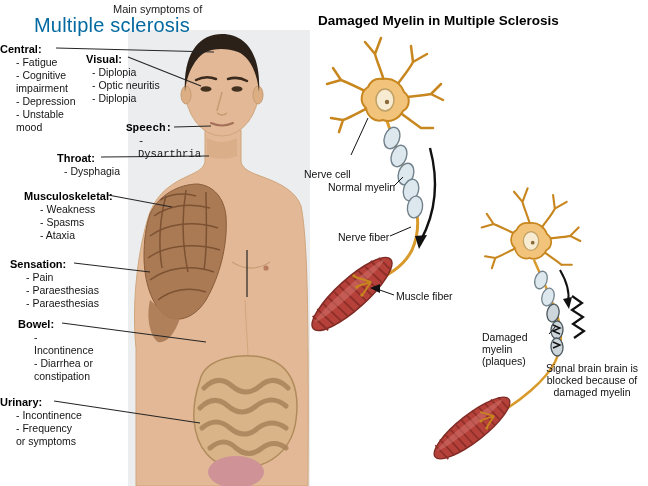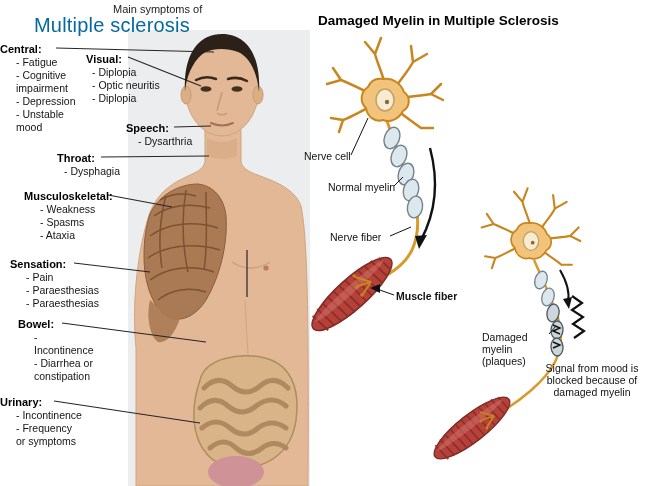--- a/index.html
+++ b/index.html
@@ -14,33 +14,33 @@
   .title-large{left:34px;top:14px;font-size:20px;color:#0369a1;letter-spacing:.2px;}
   
   .sym-group{position:absolute;font-size:10.5px;line-height:13px;color:#141414;}
   .g-name{font-weight:bold;font-size:11px;line-height:14px;color:#000;}
   .g-item{padding-left:16px;}
   .g-visual .g-item{padding-left:6px;}
   .g-speech .g-item{padding-left:12px;}
   .g-throat .g-item{padding-left:7px;}
   .g-central{left:0;top:42px;width:88px;}
   .g-visual{left:86px;top:52px;width:100px;}
-  .g-speech{left:126px;top:121px;width:84px;}
+  .g-speech{left:126px;top:121px;width:84px;font-family:Liberation Mono, monospace;}
   .g-throat{left:57px;top:151px;width:84px;}
   .g-musculo{left:24px;top:189px;width:110px;}
   .g-sensation{left:10px;top:257px;width:100px;}
   .g-bowel{left:18px;top:317px;width:80px;}
   .g-urinary{left:0;top:395px;width:84px;}
   
   .r-title{left:318px;top:13px;width:326px;text-align:left;font-weight:bold;font-size:13.5px;color:#000;}
   .lbl{position:absolute;font-size:10.5px;color:#111;line-height:12px;}
-  .lbl-nerve-cell{left:304px;top:150px;}
+  .lbl-nerve-cell{left:304px;top:168px;}
   .lbl-normal-myelin{left:328px;top:181px;}
-  .lbl-nerve-fiber{left:330px;top:231px;}
-  .lbl-muscle-fiber{left:396px;top:290px;font-weight:bold;}
+  .lbl-nerve-fiber{left:338px;top:231px;}
+  .lbl-muscle-fiber{left:396px;top:290px;}
   .lbl-damaged-myelin{left:482px;top:331px;width:74px;text-align:left;}
   .lbl-blocked{left:540px;top:362px;width:104px;text-align:center;}
 </style>
 </head>
 <body>
 
 <div id="stage">
 
   <svg id="artwork" width="648" height="486" viewBox="0 0 648 486" aria-hidden="true">
     <defs>
@@ -257,15 +257,15 @@
 
   <div class="abs r-title">Damaged Myelin in Multiple Sclerosis</div>
   <div class="lbl lbl-nerve-cell">Nerve cell</div>
   <div class="lbl lbl-normal-myelin">Normal myelin</div>
   <div class="lbl lbl-nerve-fiber">Nerve fiber</div>
   <div class="lbl lbl-muscle-fiber">Muscle fiber</div>
   <div class="lbl lbl-damaged-myelin">
     <div>Damaged myelin</div>
     <div>(plaques)</div>
   </div>
-  <div class="lbl lbl-blocked">Signal from mood is blocked because of damaged myelin</div>
+  <div class="lbl lbl-blocked">Signal brain brain is blocked because of damaged myelin</div>
 
 </div>
 
 </body></html>

